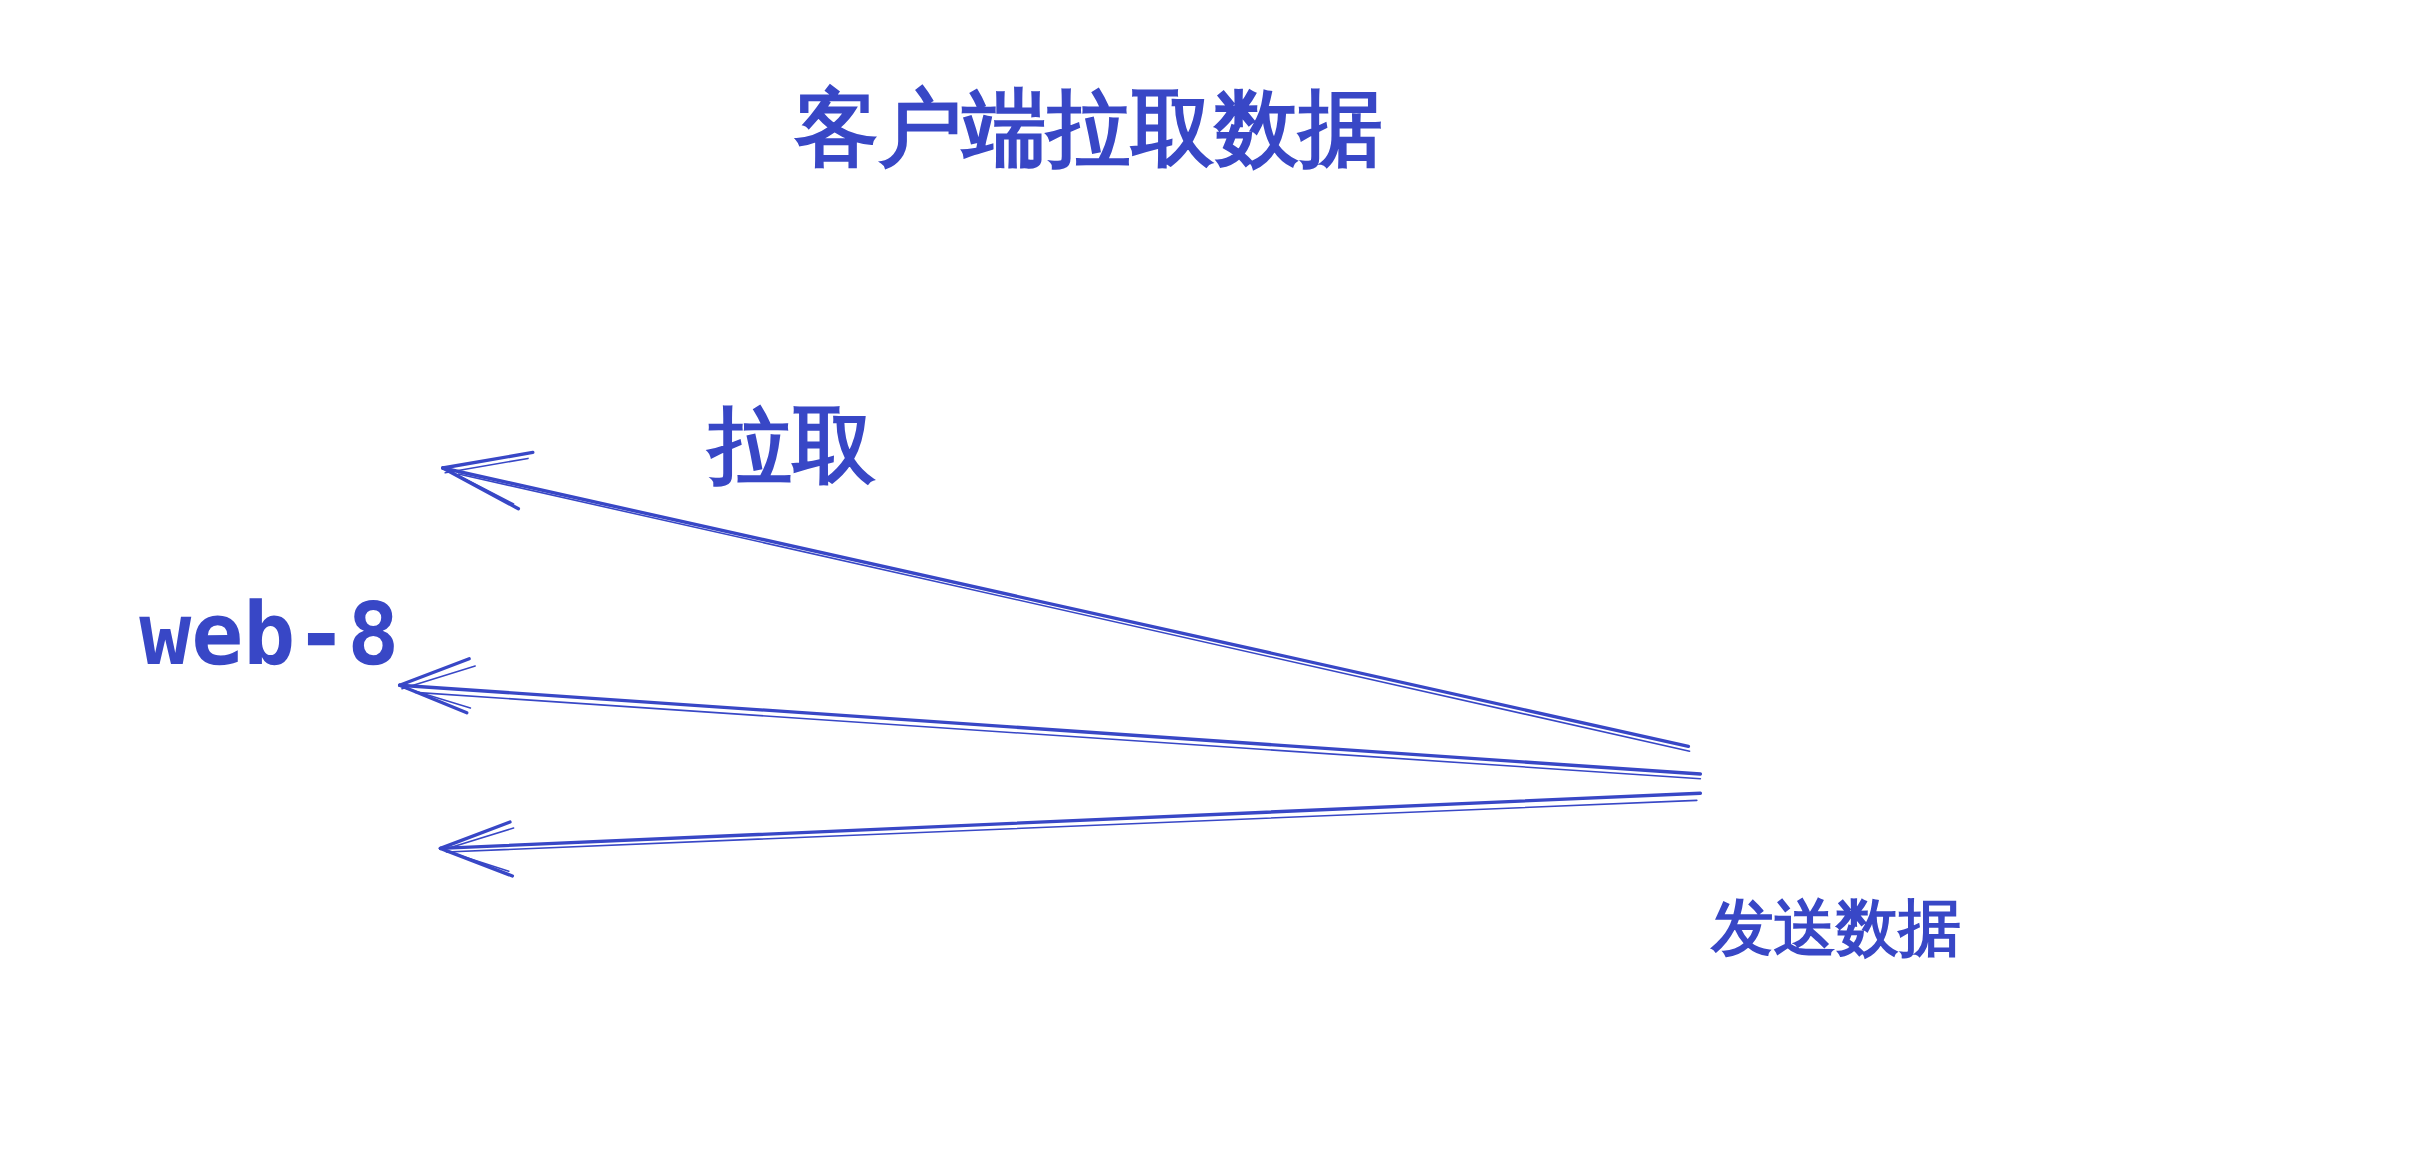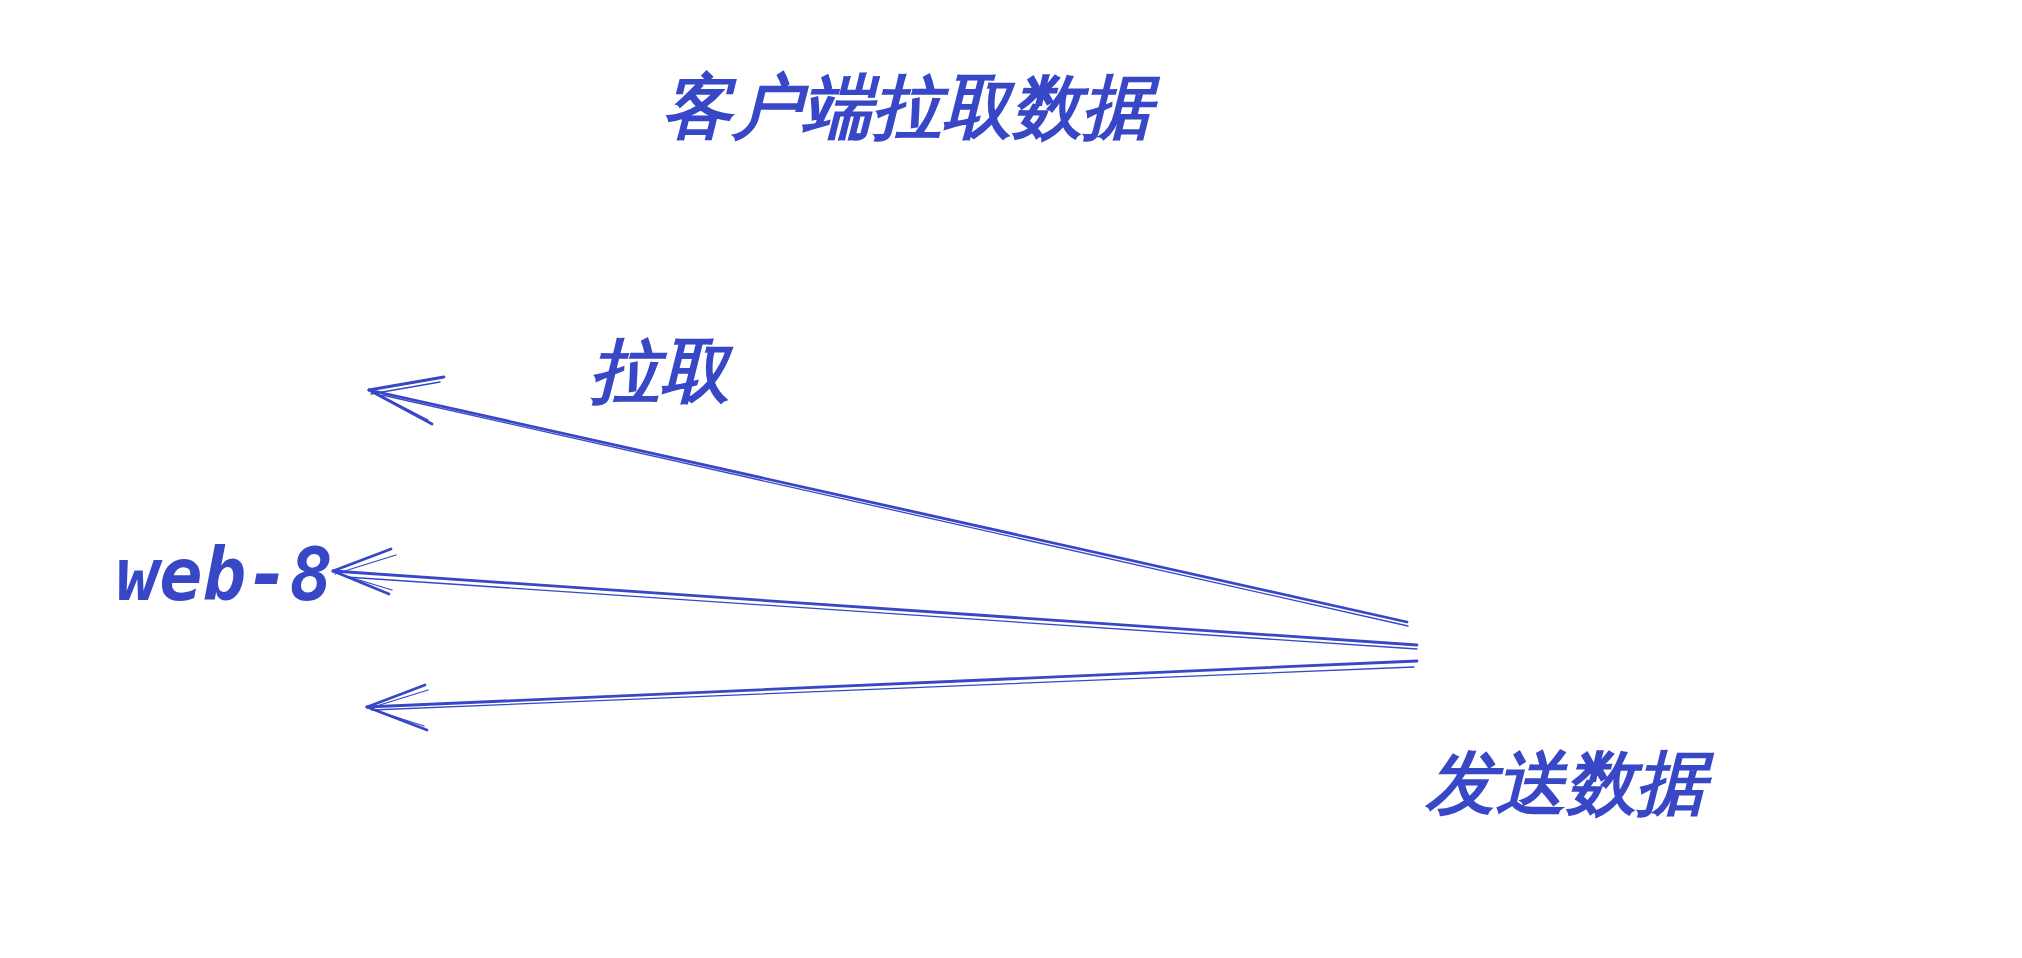--- a/index.html
+++ b/index.html
@@ -5,21 +5,20 @@
   :root { --ink: #3847C6; --bg: #ffffff; }
   * { margin: 0; padding: 0; box-sizing: border-box; }
   html, body { width: 2022px; height: 958px; background: var(--bg); overflow: hidden; }
   body { font-family: "Liberation Sans", sans-serif; color: var(--ink); }
 
   #canvas {
     position: relative;
     width: 2022px;
     height: 958px;
     background: var(--bg);
-    font-style: italic;
   }
 
   #arrows {
     position: absolute;
     left: 0; top: 0;
     width: 2022px; height: 958px;
   }
   #arrows line {
     stroke: var(--ink);
     stroke-linecap: round;
@@ -42,37 +41,37 @@
     font-family: "Liberation Sans", sans-serif;
     letter-spacing: 0px;
   }
 
   .client-node {
     left: 116px;
     font-size: 72px;
     font-family: "DejaVu Sans Mono", "Liberation Mono", monospace;
   }
   .client-web7 { top: 340px; }
-  .client-web8 { top: 539px; }
+  .client-web8 { top: 492px; }
   .client-web9 { top: 677px; }
 
   .server-node {
     left: 1424px; top: 560px;
     font-size: 70px;
     font-family: "DejaVu Sans Mono", "Liberation Sans", sans-serif;
   }
 
   .label-pull {
     left: 590px; top: 336px;
     font-size: 70px;
   }
 
   .label-send {
     left: 1426px; top: 748px;
-    font-size: 70px;
+    font-size: 52px;
   }
 </style>
 </head>
 <body>
 
 <div id="canvas">
 
   <svg id="arrows" viewBox="0 0 2022 958" aria-hidden="true">
 
     <g>

